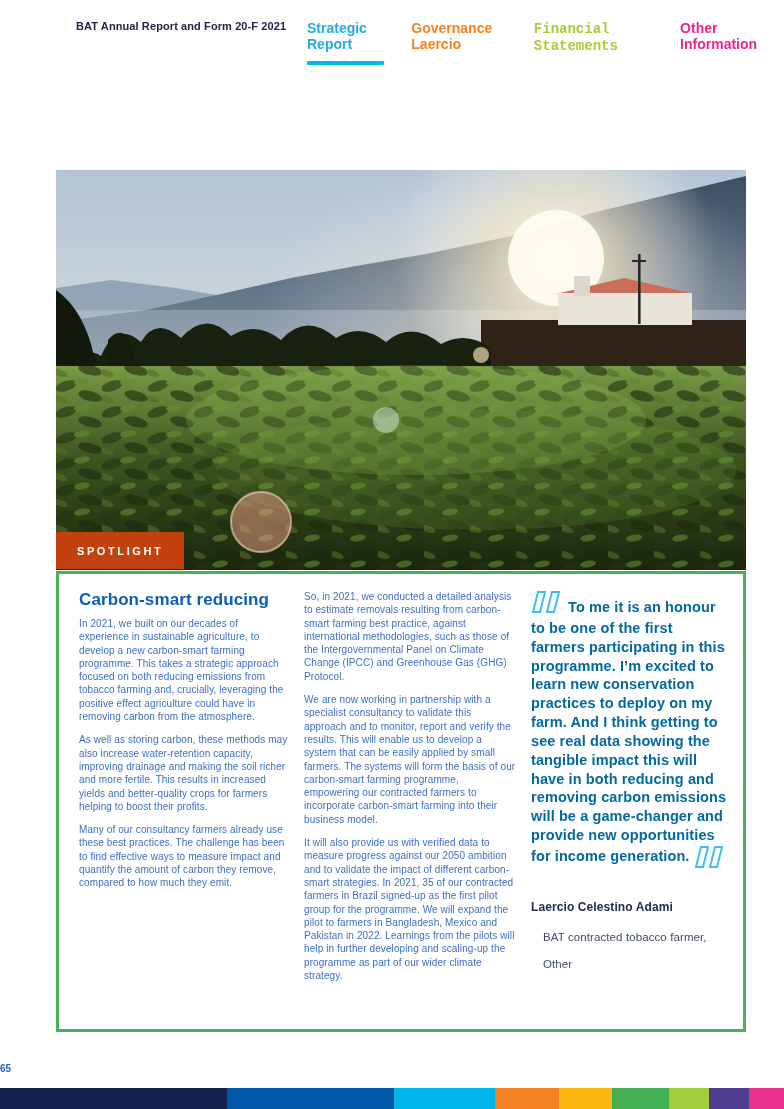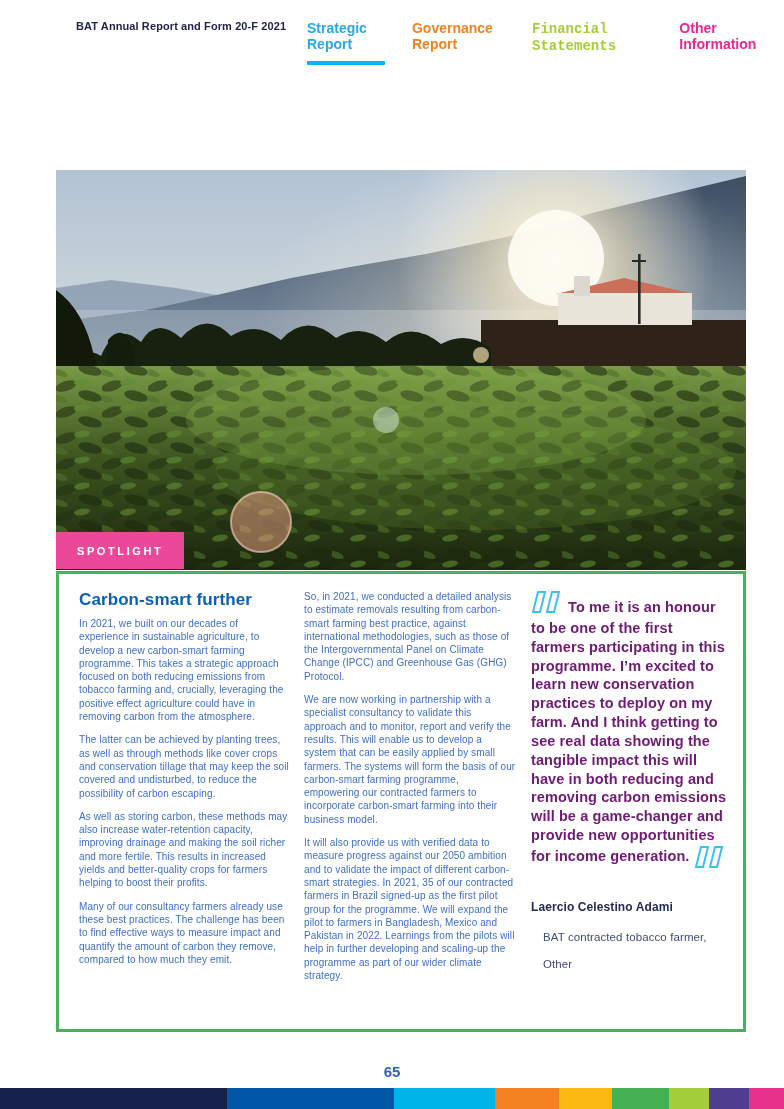--- a/index.html
+++ b/index.html
@@ -25,44 +25,44 @@
   }
   
   .article-box{
     position:absolute;left:56px;top:571px;width:690px;height:461px;
     box-sizing:border-box;border:3px solid #4cb05a;background:#ffffff;
     padding:16px 18px 18px 20px;
   }
   .cols{display:grid;grid-template-columns:210px 212px 196px;column-gap:15px;}
   .article-title{font-size:17px;font-weight:bold;color:#0c5fb2;margin:0 0 7px 0;letter-spacing:.1px;}
   .col p{font-size:10px;line-height:1.33;color:#3e6ec5;margin:0 0 10px 0;letter-spacing:.1px;}
-  .quote{font-size:14.5px;line-height:1.3;font-weight:bold;color:#701a75;letter-spacing:.1px;}
+  .quote{font-size:14.5px;line-height:1.3;font-weight:bold;color:#0369a1;letter-spacing:.1px;}
   .qmark{display:inline-block;}
   .qmark.open{vertical-align:-2px;margin-right:5px;}
   .qmark.close{vertical-align:-8px;margin-left:4px;}
   .attribution{margin-top:26px;}
   .attribution .name{font-size:12px;font-weight:bold;color:#232c54;margin:0 0 14px 0;}
   .attribution .role{font-size:11.5px;color:#3f4d70;line-height:1.3;margin:12px;}
   
-  .page-number{position:absolute;left:0;right:0;top:1063px;text-align:center;font-size:15px;font-weight:bold;color:#2a62bb;}
+  .page-number{position:absolute;left:0;right:0;top:1063px;text-align:left;font-size:10px;font-weight:bold;color:#2a62bb;}
   .stripe{position:absolute;left:0;bottom:0;height:21px;width:784px;display:flex;}
   .stripe > div{height:21px;}
 </style>
 </head>
 <body>
 
 <div class="header">
   <div class="report-title">BAT Annual Report and Form 20-F 2021</div>
   <div class="nav">
     <div class="nav-item">
       <span style="color: rgb(41, 169, 225);">Strategic Report</span>
       <div class="underline" style="background: rgb(0, 185, 242);"></div>
     </div>
     <div class="nav-item">
-      <span style="color: rgb(245, 130, 32);">Governance Report</span>
+      <span style="color: rgb(245, 130, 32);">Governance Laercio</span>
     </div>
     <div class="nav-item">
       <span style="color: rgb(166, 206, 57); font-family: Liberation Mono, monospace;">Financial Statements</span>
     </div>
     <div class="nav-item">
       <span style="color: rgb(236, 38, 143);">Other Information</span>
     </div>
   </div>
 </div>
 
@@ -127,29 +127,28 @@
     <ellipse cx="360" cy="250" rx="230" ry="55" fill="#9cc255" opacity=".22"></ellipse>
     <ellipse cx="420" cy="300" rx="260" ry="60" fill="#7ca63e" opacity=".18"></ellipse>
 
     <circle cx="205" cy="352" r="30" fill="#f0a087" opacity=".5"></circle>
     <circle cx="205" cy="352" r="30" fill="none" stroke="#ffd9c4" stroke-width="2" opacity=".6"></circle>
     <circle cx="330" cy="250" r="13" fill="#d6e7e0" opacity=".5"></circle>
     <circle cx="425" cy="185" r="8" fill="#ffe9b8" opacity=".65"></circle>
   </svg>
 </div>
 
-<div class="spotlight" style="background: #ec4899;">SPOTLIGHT</div>
+<div class="spotlight" style="background: #c2410c;">SPOTLIGHT</div>
 
 <div class="article-box">
   <div class="cols">
     <div class="col">
-      <h2 class="article-title">Carbon-smart further</h2>
+      <h2 class="article-title">Carbon-smart reducing</h2>
       <div>
           <p>In 2021, we built on our decades of experience in sustainable agriculture, to develop a new carbon-smart farming programme. This takes a strategic approach focused on both reducing emissions from tobacco farming and, crucially, leveraging the positive effect agriculture could have in removing carbon from the atmosphere.</p>
-          <p>The latter can be achieved by planting trees, as well as through methods like cover crops and conservation tillage that may keep the soil covered and undisturbed, to reduce the possibility of carbon escaping.</p>
           <p>As well as storing carbon, these methods may also increase water-retention capacity, improving drainage and making the soil richer and more fertile. This results in increased yields and better-quality crops for farmers helping to boost their profits.</p>
           <p>Many of our consultancy farmers already use these best practices. The challenge has been to find effective ways to measure impact and quantify the amount of carbon they remove, compared to how much they emit.</p>
         </div>
     </div>
     <div class="col">
       <div>
           <p>So, in 2021, we conducted a detailed analysis to estimate removals resulting from carbon-smart farming best practice, against international methodologies, such as those of the Intergovernmental Panel on Climate Change (IPCC) and Greenhouse Gas (GHG) Protocol.</p>
           <p>We are now working in partnership with a specialist consultancy to validate this approach and to monitor, report and verify the results. This will enable us to develop a system that can be easily applied by small farmers. The systems will form the basis of our carbon-smart farming programme, empowering our contracted farmers to incorporate carbon-smart farming into their business model.</p>
           <p>It will also provide us with verified data to measure progress against our 2050 ambition and to validate the impact of different carbon-smart strategies. In 2021, 35 of our contracted farmers in Brazil signed-up as the first pilot group for the programme. We will expand the pilot to farmers in Bangladesh, Mexico and Pakistan in 2022. Learnings from the pilots will help in further developing and scaling-up the programme as part of our wider climate strategy.</p>
         </div>

